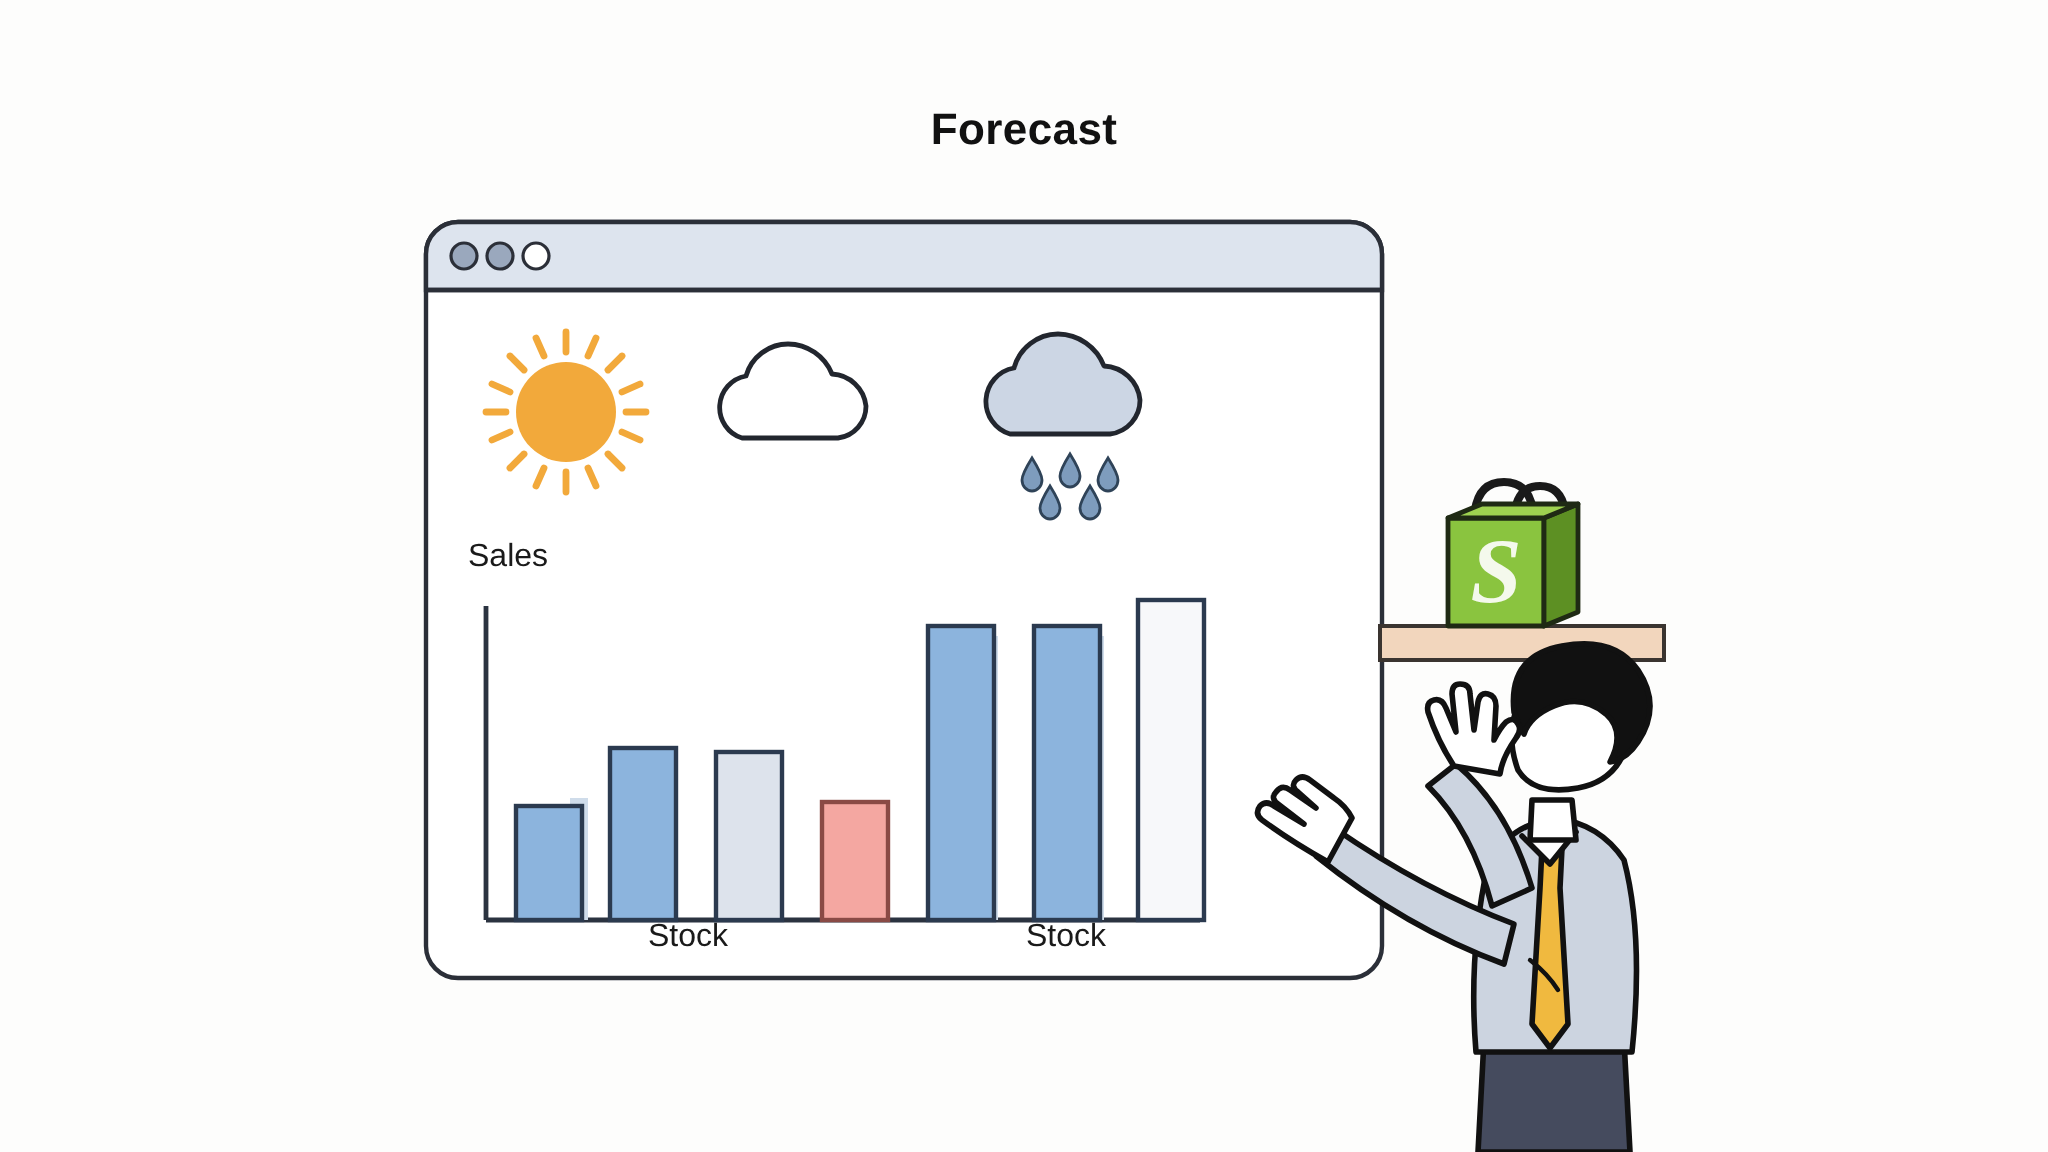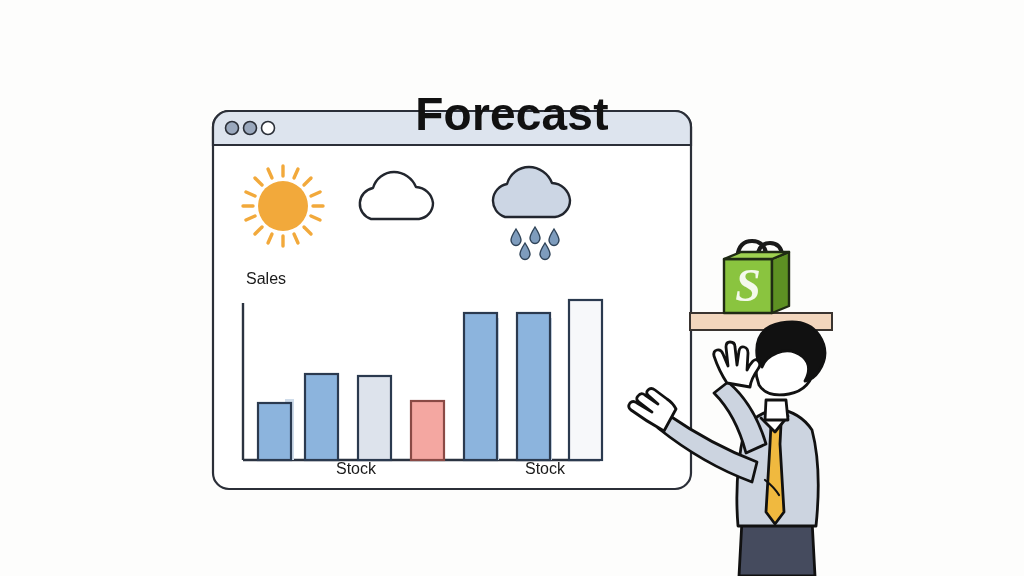--- a/index.html
+++ b/index.html
@@ -24,34 +24,32 @@
     display: block;
     width: 1024px;
     height: 576px;
   }
   .page-title {
     position: absolute;
     left: 0;
     top: 52px;
     width: 1024px;
     text-align: center;
-    font-size: 46px;
+    font-size: 22px;
     font-weight: bold;
     color: #111111;
     letter-spacing: 0.2px;
     font-family: "Liberation Sans", sans-serif;
-    margin-top: 35px;
   }
   .axis-label {
     position: absolute;
     font-size: 16px;
     color: #1a1a1a;
     font-family: "Liberation Sans", sans-serif;
     white-space: nowrap;
-    margin-left: 12px;
   }
   .y-axis-label {
     left: 234px;
     top: 270px;
   }
   .x-tick-1 {
     left: 324px;
     top: 460px;
   }
   .x-tick-2 {

